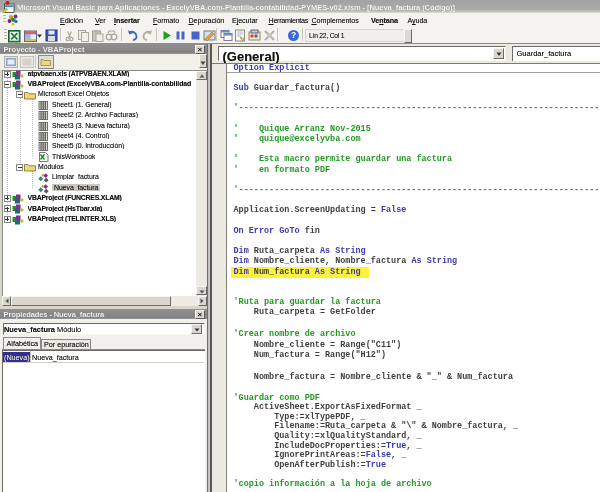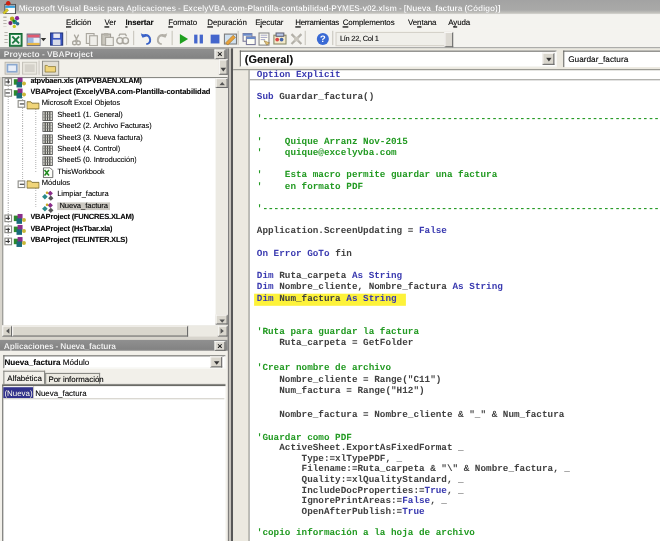--- a/index.html
+++ b/index.html
@@ -37,21 +37,21 @@
     </svg>
 <div class="abs ui" style="left:25.5px;top:16.2px;font-size:7.2px;font-weight:400;color:#151515;letter-spacing:-0.1px;white-space:nowrap;margin-top:48px;"><span style="text-decoration:underline;text-decoration-thickness:0.5px;">A</span>rchivo</div>
 <div class="abs ui" style="left:60px;top:16.2px;font-size:7.2px;font-weight:400;color:#151515;letter-spacing:-0.1px;white-space:nowrap;"><span style="text-decoration:underline;text-decoration-thickness:0.5px;">E</span>dición</div>
 <div class="abs ui" style="left:95px;top:16.2px;font-size:7.2px;font-weight:400;color:#151515;letter-spacing:-0.1px;white-space:nowrap;"><span style="text-decoration:underline;text-decoration-thickness:0.5px;">V</span>er</div>
 <div class="abs ui" style="left:114px;top:16.2px;font-size:7.2px;font-weight:700;color:#151515;letter-spacing:-0.1px;white-space:nowrap;"><span style="text-decoration:underline;text-decoration-thickness:0.5px;">I</span>nsertar</div>
 <div class="abs ui" style="left:153px;top:16.2px;font-size:7.2px;font-weight:400;color:#151515;letter-spacing:-0.1px;white-space:nowrap;"><span style="text-decoration:underline;text-decoration-thickness:0.5px;">F</span>ormato</div>
 <div class="abs ui" style="left:188.5px;top:16.2px;font-size:7.2px;font-weight:400;color:#151515;letter-spacing:-0.1px;white-space:nowrap;"><span style="text-decoration:underline;text-decoration-thickness:0.5px;">D</span>epuración</div>
 <div class="abs ui" style="left:232px;top:16.2px;font-size:7.2px;font-weight:400;color:#151515;letter-spacing:-0.1px;white-space:nowrap;">E<span style="text-decoration:underline;text-decoration-thickness:0.5px;">j</span>ecutar</div>
 <div class="abs ui" style="left:268.5px;top:16.2px;font-size:7.2px;font-weight:400;color:#151515;letter-spacing:-0.3px;white-space:nowrap;"><span style="text-decoration:underline;text-decoration-thickness:0.5px;">H</span>erramientas</div>
 <div class="abs ui" style="left:311.5px;top:16.2px;font-size:7.2px;font-weight:400;color:#151515;letter-spacing:-0.1px;white-space:nowrap;"><span style="text-decoration:underline;text-decoration-thickness:0.5px;">C</span>omplementos</div>
-<div class="abs ui" style="left:371px;top:16.2px;font-size:7.2px;font-weight:400;color:#151515;letter-spacing:-0.1px;white-space:nowrap;">Ve<span style="text-decoration:underline;text-decoration-thickness:0.5px;">n</span>tana</div>
+<div class="abs ui" style="left:371px;top:16.2px;font-size:7.2px;font-weight:700;color:#151515;letter-spacing:-0.1px;white-space:nowrap;">Ve<span style="text-decoration:underline;text-decoration-thickness:0.5px;">n</span>tana</div>
 <div class="abs ui" style="left:407.5px;top:16.2px;font-size:7.2px;font-weight:400;color:#151515;letter-spacing:-0.1px;white-space:nowrap;">A<span style="text-decoration:underline;text-decoration-thickness:0.5px;">y</span>uda</div>
 <div class="abs" style="left:0px;top:26px;width:600px;height:17.5px;background:#f4f3ef;border-bottom:1px solid #8e8e8e;"></div>
 <div class="abs" style="left:3.5px;top:29px;width:3px;height:11px;background:repeating-linear-gradient(180deg,#b7b4ac 0,#b7b4ac 1px,transparent 1px,transparent 3px);"></div>
 <svg class="abs" style="left:8px;top:29.5px" width="13" height="13" viewBox="0 0 13 13">
       <rect x="0.5" y="0.5" width="11.5" height="11.5" fill="#2a8a50" stroke="#14632f"></rect>
       <rect x="1.8" y="1.8" width="8.9" height="8.9" fill="#f2f7f2"></rect>
       <path d="M3.2 3.2 L9.4 9.4 M9.4 3.2 L3.2 9.4" stroke="#1d7a42" stroke-width="1.7"></path>
     </svg>
 <svg class="abs" style="left:24px;top:29.5px" width="13" height="13" viewBox="0 0 13 13">
       <rect x="0.5" y="1" width="12" height="10.5" fill="#9ab8e0" stroke="#667"></rect>
@@ -294,43 +294,43 @@
 <div class="abs" style="left:5.0px;top:218.67999999999998px;width:4px;height:1px;background:#333;"></div>
 <div class="abs" style="left:6.5px;top:217.17999999999998px;width:1px;height:4px;background:#333;"></div>
 <svg class="abs" style="left:12px;top:214.67999999999998px" width="12" height="10" viewBox="0 0 12 10">
       <rect x="0.5" y="2" width="5" height="5" fill="#2d8a2d"></rect>
       <rect x="4" y="0.5" width="4.5" height="4.5" fill="#8a2d8a"></rect>
       <rect x="3" y="4.5" width="5" height="5" fill="#1a6a7a"></rect>
       <circle cx="9.8" cy="6" r="1.8" fill="#c8b838"></circle>
     </svg>
 <div class="abs ui" style="left:27.5px;top:214.87999999999997px;font-size:6.9px;font-weight:700;color:#111;letter-spacing:-0.2px;white-space:nowrap;max-width:166.5px;overflow:hidden;">VBAProject (TELINTER.XLS)</div>
 <div class="abs hdr" style="left:0px;top:309px;width:207px;height:9.5px;"></div>
-<div class="abs ui" style="left:3.5px;top:310.2px;font-size:7.6px;font-weight:700;color:#f2f2f2;letter-spacing:-0.15px;white-space:nowrap;">Aplicaciones - Nueva_factura</div>
+<div class="abs ui" style="left:3.5px;top:310.2px;font-size:7.6px;font-weight:700;color:#f2f2f2;letter-spacing:-0.15px;white-space:nowrap;">Propiedades - Nueva_factura</div>
 <div class="abs xbtn" style="left:195px;top:309.8px;width:9.5px;height:9px;">×</div>
 <div class="abs" style="left:0px;top:318.5px;width:207px;height:173.5px;background:#f2f0ea;"></div>
 <div class="abs" style="left:2.5px;top:322.5px;width:202px;height:12px;background:#fff;border-top:1px solid #6a6a66;border-left:1px solid #6a6a66;border-right:1px solid #f5f5f2;border-bottom:1px solid #f5f5f2;"></div>
 <div class="abs ui" style="left:4px;top:324.6px;font-size:7.4px;white-space:nowrap;color:#111;"><b>Nueva_factura</b> Módulo</div>
 <div class="abs sbtn" style="left:190.5px;top:323.5px;width:11.5px;height:10.5px;"></div>
 <svg class="abs" style="left:194px;top:327.5px" width="6" height="4" viewBox="0 0 6 4">
       <path d="M0.5 0.5 L5.5 0.5 L3 3.5 Z" fill="#333"></path>
     </svg>
 <div class="abs" style="left:3px;top:336.5px;width:37.5px;height:12px;background:#f2f0ea;border:1px solid #8a8a85;border-bottom:none;"></div>
 <div class="abs ui" style="left:6.5px;top:338.6px;font-size:7.2px;font-weight:400;color:#111;letter-spacing:0px;white-space:nowrap;">Alfabética</div>
 <div class="abs" style="left:40.5px;top:338.5px;width:50px;height:10px;background:#eceae2;border:1px solid #8a8a85;border-bottom:none;"></div>
-<div class="abs ui" style="left:44px;top:340px;font-size:7.2px;font-weight:400;color:#111;letter-spacing:0px;white-space:nowrap;">Por información</div>
+<div class="abs ui" style="left:44px;top:340px;font-size:7.2px;font-weight:400;color:#111;letter-spacing:0px;white-space:nowrap;">Por epuración</div>
 <div class="abs" style="left:2px;top:348.5px;width:203px;height:1px;background:#8a8a85;"></div>
 <div class="abs" style="left:2px;top:349.5px;width:203px;height:142.5px;background:#fff;border-top:1px solid #6a6a66;border-left:1px solid #6a6a66;"></div>
 <div class="abs" style="left:3px;top:351.5px;width:26.5px;height:10px;background:#31318c;"></div>
 <div class="abs ui" style="left:4px;top:353px;font-size:7.2px;font-weight:400;color:#fff;letter-spacing:0px;white-space:nowrap;">(Nueva)</div>
 <div class="abs" style="left:29.5px;top:350.5px;width:1px;height:11.5px;background:#c6c3bb;"></div>
 <div class="abs ui" style="left:32px;top:353px;font-size:7.2px;font-weight:400;color:#111;letter-spacing:0px;white-space:nowrap;">Nueva_factura</div>
 <div class="abs" style="left:3px;top:361.8px;width:201px;height:1px;background:#d2cfc7;"></div>
 <div class="abs" style="left:211.5px;top:44px;width:388.5px;height:448px;background:#ece9e0;"></div>
 <div class="abs" style="left:218px;top:46px;width:287.5px;height:14.5px;background:#fff;border-top:1.5px solid #6a6a66;border-left:1.5px solid #6a6a66;border-right:1px solid #f5f5f2;border-bottom:1px solid #f5f5f2;"></div>
-<div class="abs ui" style="left:222.5px;top:49px;font-size:10px;font-weight:700;color:#111;letter-spacing:0px;white-space:nowrap;">(General)</div>
+<div class="abs ui" style="left:222.5px;top:49px;font-size:13px;font-weight:700;color:#111;letter-spacing:0px;white-space:nowrap;">(General)</div>
 <div class="abs sbtn" style="left:492.5px;top:47.5px;width:11.5px;height:11.5px;"></div>
 <svg class="abs" style="left:495.5px;top:51.5px" width="6" height="5" viewBox="0 0 6 5">
       <path d="M0.5 0.5 L5.5 0.5 L3 4 Z" fill="#333"></path>
     </svg>
 <div class="abs" style="left:511.5px;top:46px;width:88.5px;height:14.5px;background:#fff;border-top:1.5px solid #6a6a66;border-left:1.5px solid #6a6a66;"></div>
 <div class="abs ui" style="left:516.5px;top:49px;font-size:7.5px;font-weight:400;color:#111;letter-spacing:0px;white-space:nowrap;">Guardar_factura</div>
 <div class="abs" style="left:211.5px;top:62.5px;width:388.5px;height:1px;background:#7a7a76;"></div>
 <div class="abs" style="left:211.5px;top:63.5px;width:14px;height:428.5px;background:#ece9e0;"></div>
 <div class="abs" style="left:225.5px;top:63.5px;width:1.5px;height:428.5px;background:#7d7d79;"></div>
 <div class="abs" style="left:227px;top:63.5px;width:373px;height:428.5px;background:#ffffff;"></div>

